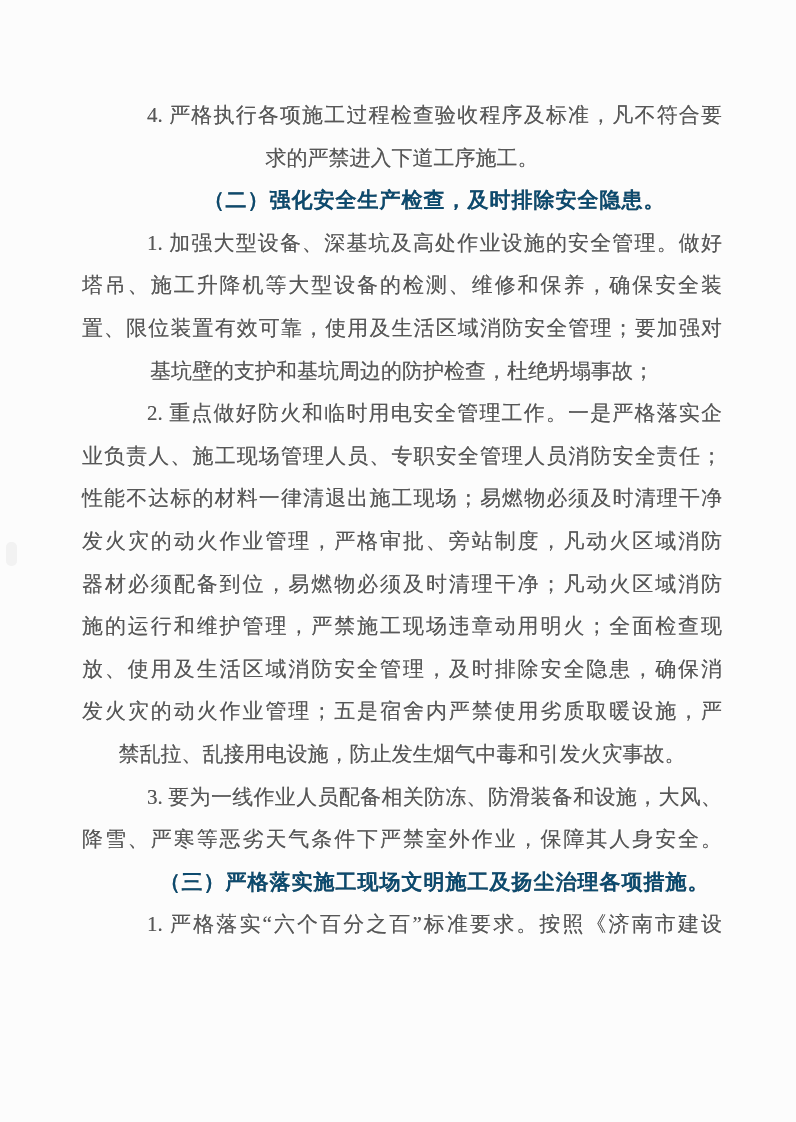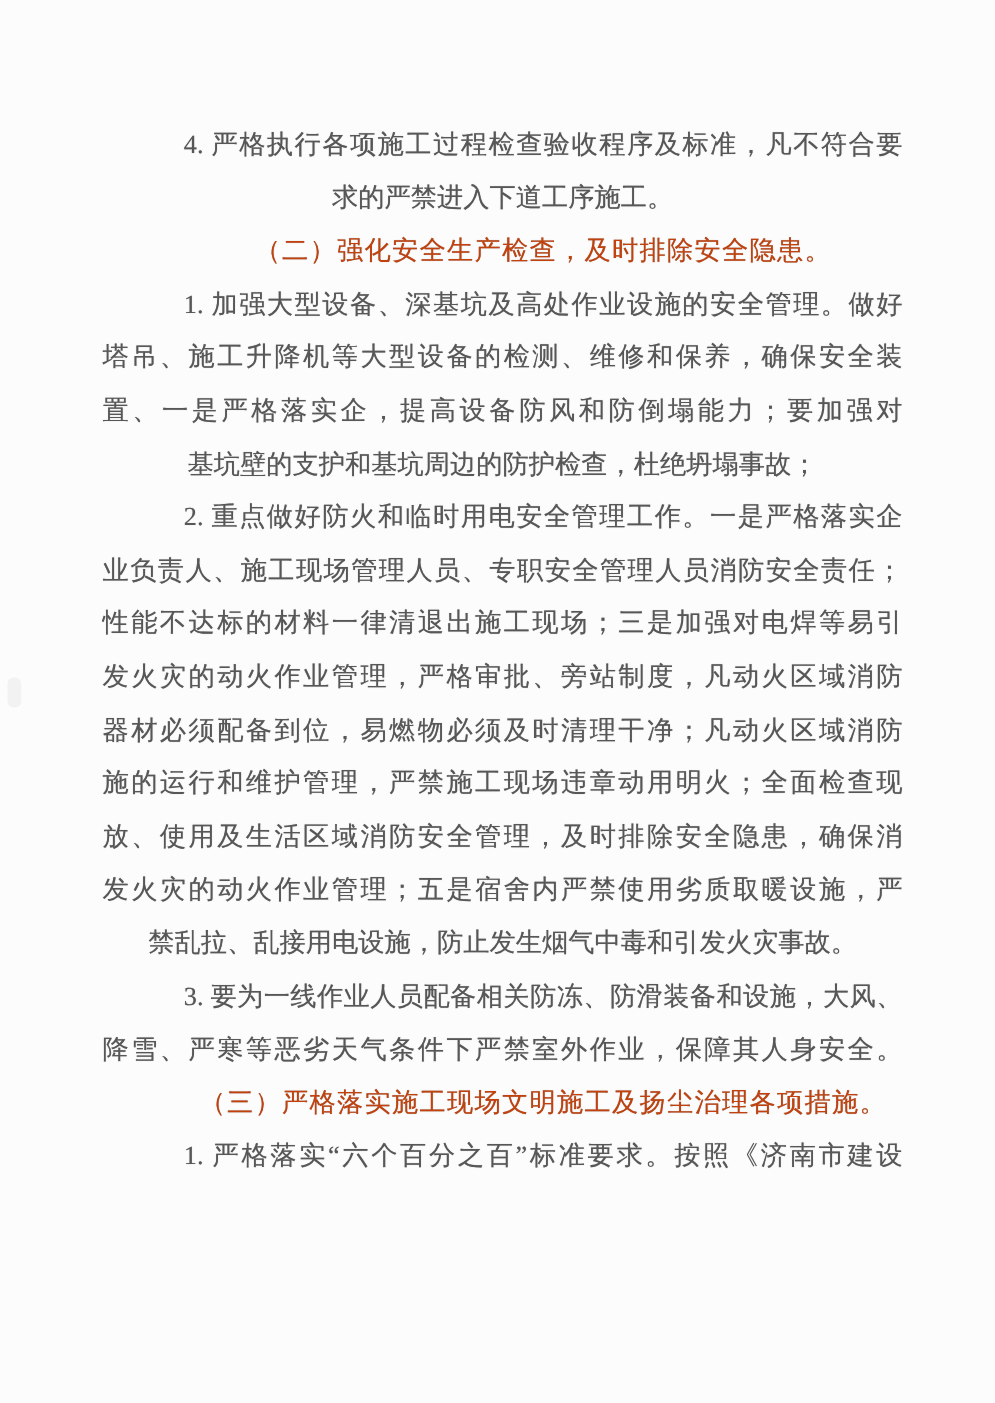--- a/index.html
+++ b/index.html
@@ -32,22 +32,22 @@
   }
   .line.justify {
     text-align: justify;
     text-align-last: justify;
     text-justify: inter-character;
   }
   .line.indent {
     text-indent: 65px;
   }
   .line.heading {
-    font-weight: normal;
-    color: #c2410c;
+    font-weight: bold;
+    color: #0c4a6e;
     letter-spacing: 1px;
   }
   .smudge {
     position: absolute;
     left: 6px;
     top: 542px;
     width: 11px;
     height: 24px;
     background: #f2f2f2;
     border-radius: 5px;
@@ -57,25 +57,25 @@
 <body>
 
 <div class="page">
   <div class="smudge"></div>
   <div class="content">
       <div class="line body indent justify">4. 严格执行各项施工过程检查验收程序及标准，凡不符合要</div>
       <div class="line body">求的严禁进入下道工序施工。</div>
       <div class="line heading indent">（二）强化安全生产检查，及时排除安全隐患。</div>
       <div class="line body indent justify">1. 加强大型设备、深基坑及高处作业设施的安全管理。做好</div>
       <div class="line body justify">塔吊、施工升降机等大型设备的检测、维修和保养，确保安全装</div>
-      <div class="line body justify">置、一是严格落实企，提高设备防风和防倒塌能力；要加强对</div>
+      <div class="line body justify">置、限位装置有效可靠，使用及生活区域消防安全管理；要加强对</div>
       <div class="line body">基坑壁的支护和基坑周边的防护检查，杜绝坍塌事故；</div>
       <div class="line body indent justify">2. 重点做好防火和临时用电安全管理工作。一是严格落实企</div>
       <div class="line body justify">业负责人、施工现场管理人员、专职安全管理人员消防安全责任；</div>
-      <div class="line body justify">性能不达标的材料一律清退出施工现场；三是加强对电焊等易引</div>
+      <div class="line body justify">性能不达标的材料一律清退出施工现场；易燃物必须及时清理干净</div>
       <div class="line body justify">发火灾的动火作业管理，严格审批、旁站制度，凡动火区域消防</div>
       <div class="line body justify">器材必须配备到位，易燃物必须及时清理干净；凡动火区域消防</div>
       <div class="line body justify">施的运行和维护管理，严禁施工现场违章动用明火；全面检查现</div>
       <div class="line body justify">放、使用及生活区域消防安全管理，及时排除安全隐患，确保消</div>
       <div class="line body justify">发火灾的动火作业管理；五是宿舍内严禁使用劣质取暖设施，严</div>
       <div class="line body">禁乱拉、乱接用电设施，防止发生烟气中毒和引发火灾事故。</div>
       <div class="line body indent justify">3. 要为一线作业人员配备相关防冻、防滑装备和设施，大风、</div>
       <div class="line body justify">降雪、严寒等恶劣天气条件下严禁室外作业，保障其人身安全。</div>
       <div class="line heading indent">（三）严格落实施工现场文明施工及扬尘治理各项措施。</div>
       <div class="line body indent justify">1. 严格落实“六个百分之百”标准要求。按照《济南市建设</div>

